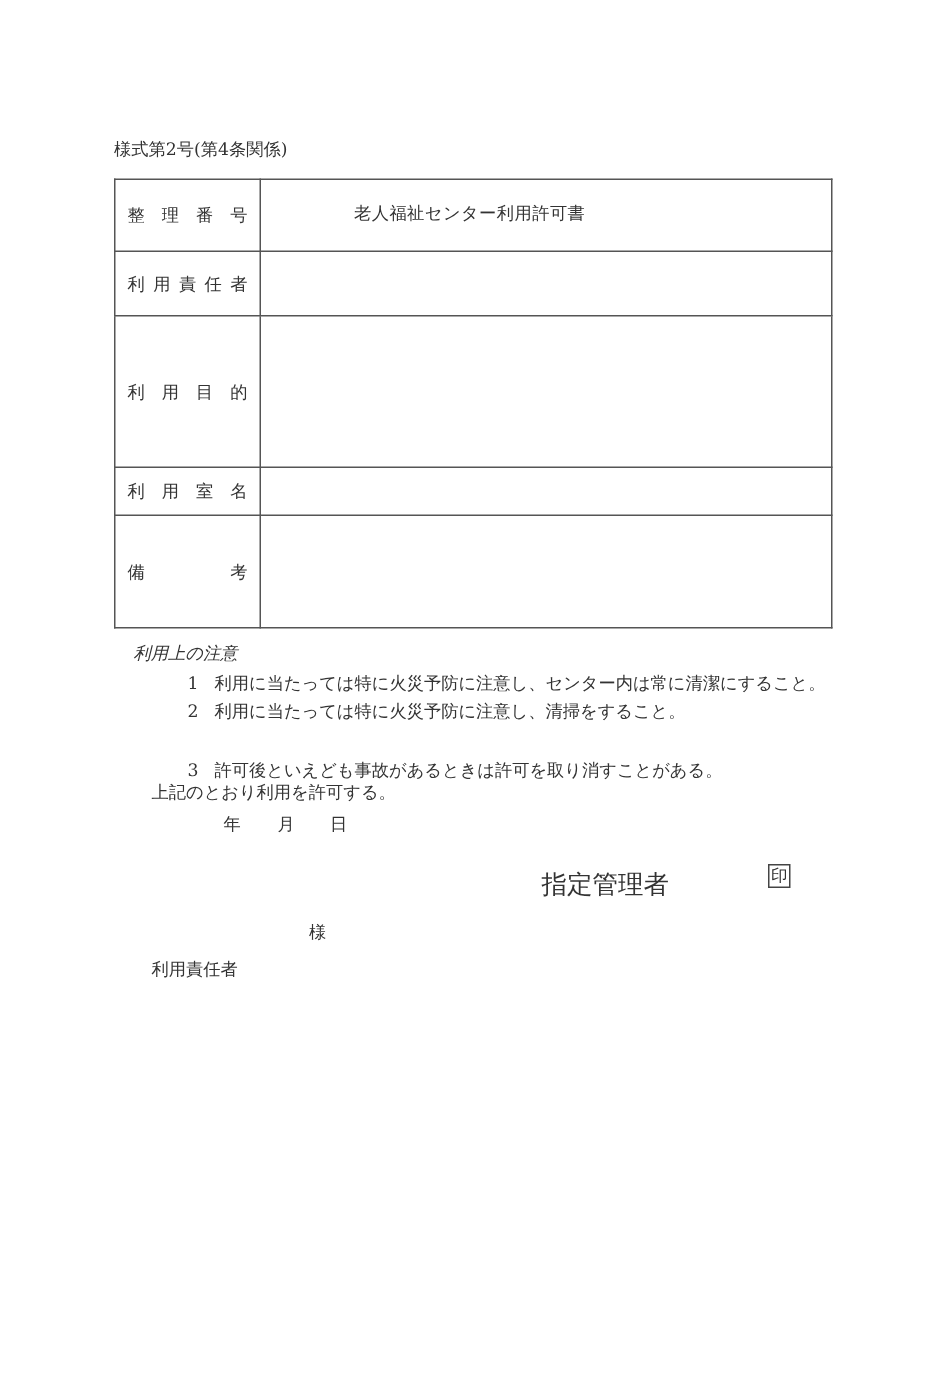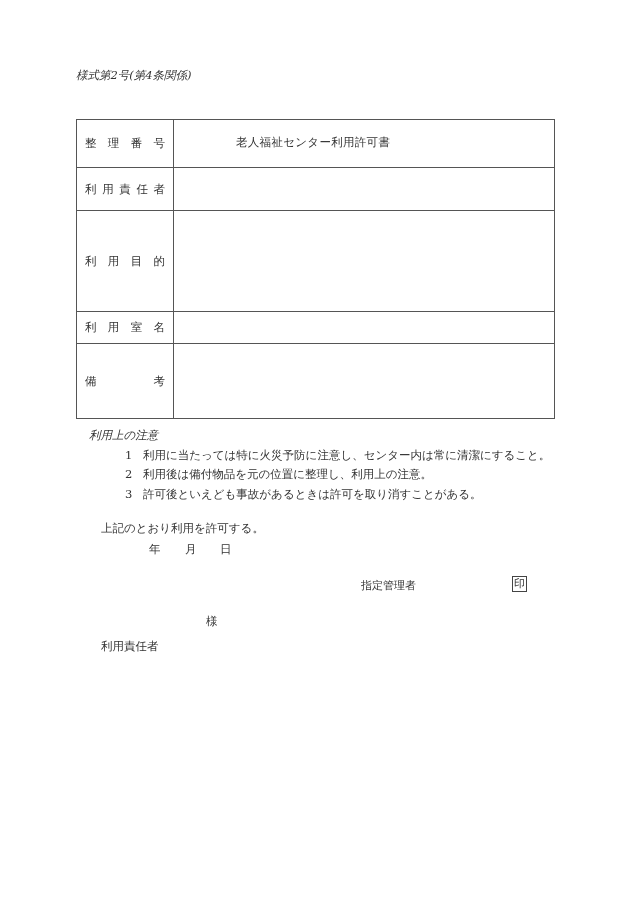--- a/index.html
+++ b/index.html
@@ -1,37 +1,37 @@
 <!DOCTYPE html>
 <html><head>
 <meta charset="utf-8">
 <style>
   html, body { margin: 0; padding: 0; }
   body {
     width: 630px; height: 915px; background: #ffffff; position: relative; overflow: hidden;
     font-family: "DejaVu Serif", "Liberation Serif", serif; color: #333333;
   }
   .abs { position: absolute; white-space: nowrap; }
-  .form-no { left: 76px; top: 68px; font-size: 11.5px; font-style: italic; }
+  .form-no { left: 76px; top: 92px; font-size: 11.5px; }
   .title { left: 236px; top: 103px; font-size: 11.5px; letter-spacing: 0.3px; margin-top: 32px; }
   table.form {
     position: absolute; left: 76px; top: 119px; width: 479px;
     border-collapse: collapse; table-layout: fixed;
   }
   table.form td { border: 1px solid #555555; padding: 0; }
   table.form td.label { width: 96px; font-size: 11.5px; position: relative; }
   .lbl { display: flex; justify-content: space-between; padding: 0 8px 0 8px; }
   .lbl span { display: inline-block; }
   .r1 { height: 48px; } .r2 { height: 43px; } .r3 { height: 101px; } .r4 { height: 32px; } .r5 { height: 75px; }
   .notes-h { left: 89px; top: 428px; font-size: 11.5px; font-style: italic; }
   .note { left: 100px; font-size: 11.5px; margin-left: 25px; }
   .note .num { display: inline-block; width: 18px; }
   .approve { left: 101px; top: 521px; font-size: 11.5px; font-family: Liberation Serif, serif; }
   .date { top: 542px; font-size: 11.5px; }
-  .manager { left: 361px; top: 578px; font-size: 11px; }
+  .manager { left: 361px; top: 578px; font-size: 17px; }
   .seal { left: 512px; top: 576px; font-size: 11px; border: 1px solid #444; padding: 0 1px; line-height: 14px; }
   .resp { left: 101px; top: 614px; font-size: 11.5px; margin-top: 25px; }
   .sama { left: 206px; top: 614px; font-size: 11.5px; }
 </style>
 </head>
 <body>
 
 <div class="abs form-no">様式第2号(第4条関係)</div>
 <div class="abs title">老人福祉センター利用許可書</div>
 
@@ -92,23 +92,23 @@
     <td></td>
   </tr>
 </tbody>
   </table>
 
 <div class="abs notes-h">利用上の注意</div>
 <div class="abs note" style="top:448px">
   <span class="num">1</span><span>利用に当たっては特に火災予防に注意し、センター内は常に清潔にすること。</span>
 </div>
 <div class="abs note" style="top:467px">
-  <span class="num">2</span><span>利用後は備付物品を元の位置に整理し、利用上の注意。</span>
+  <span class="num">2</span><span>利用に当たっては特に火災予防に注意し、清掃をすること。</span>
 </div>
-<div class="abs note" style="top:487px">
+<div class="abs note" style="top:506px">
   <span class="num">3</span><span>許可後といえども事故があるときは許可を取り消すことがある。</span>
 </div>
 
 <div class="abs approve">上記のとおり利用を許可する。</div>
 <div class="abs date" style="left:149px">年</div>
 <div class="abs date" style="left:185px">月</div>
 <div class="abs date" style="left:220px">日</div>
 
 <div class="abs manager">指定管理者</div>
 <div class="abs seal">印</div>

